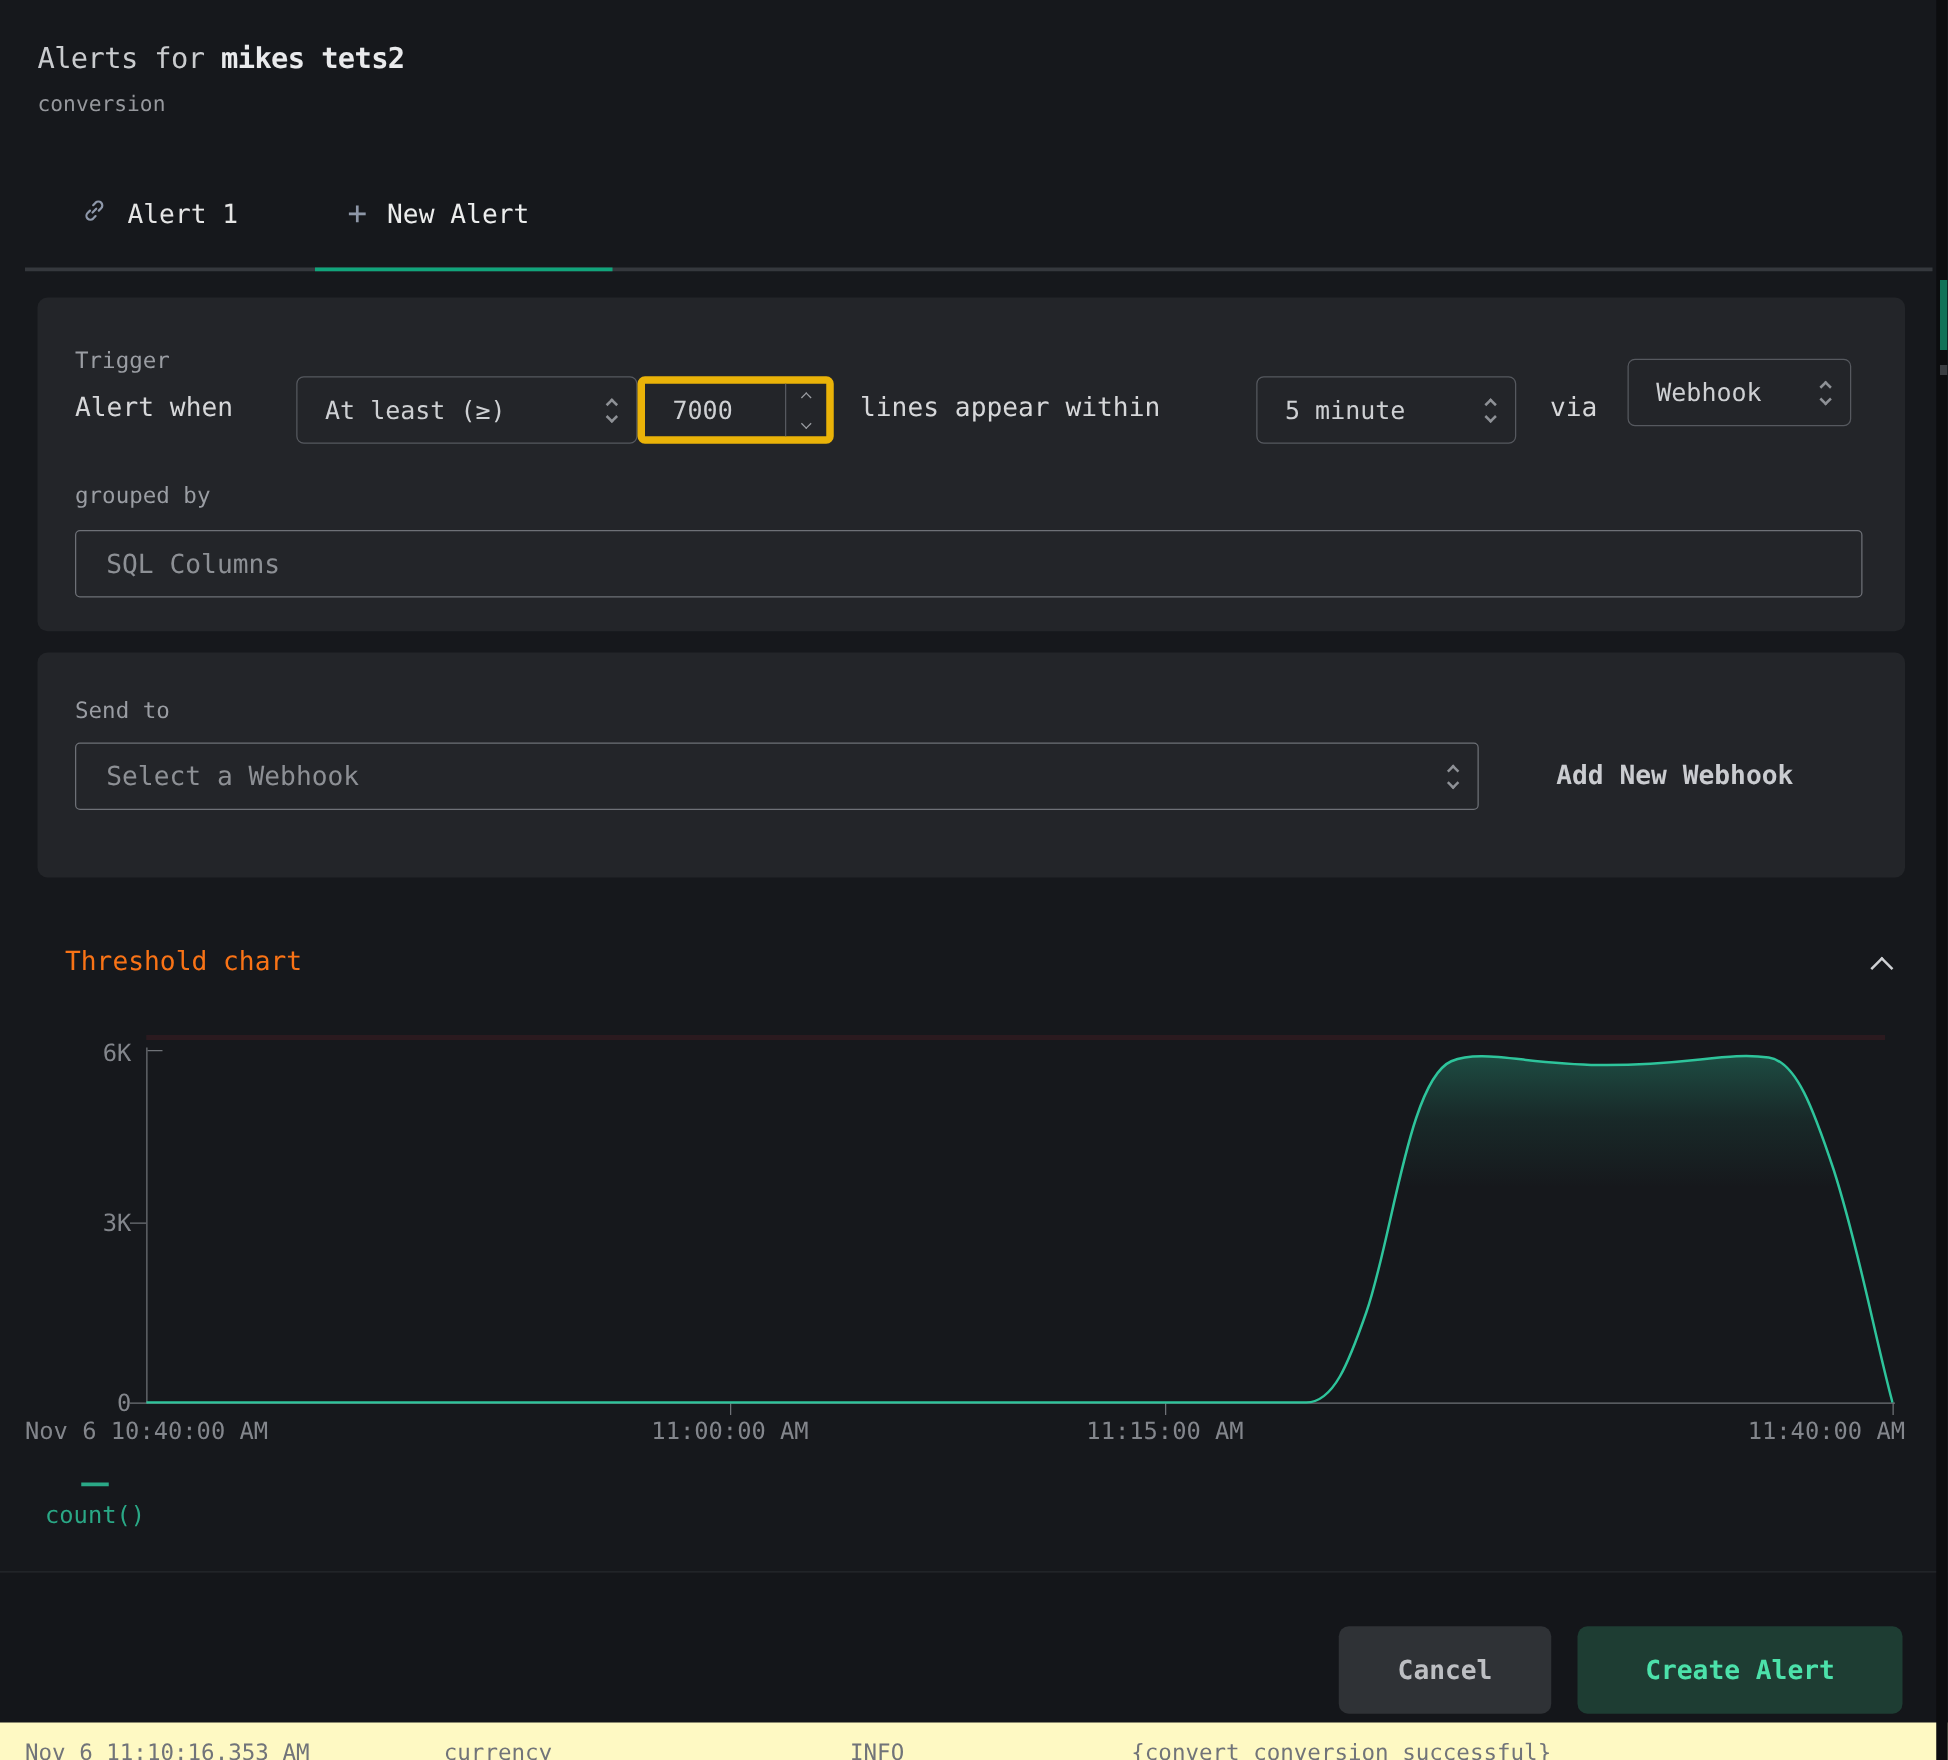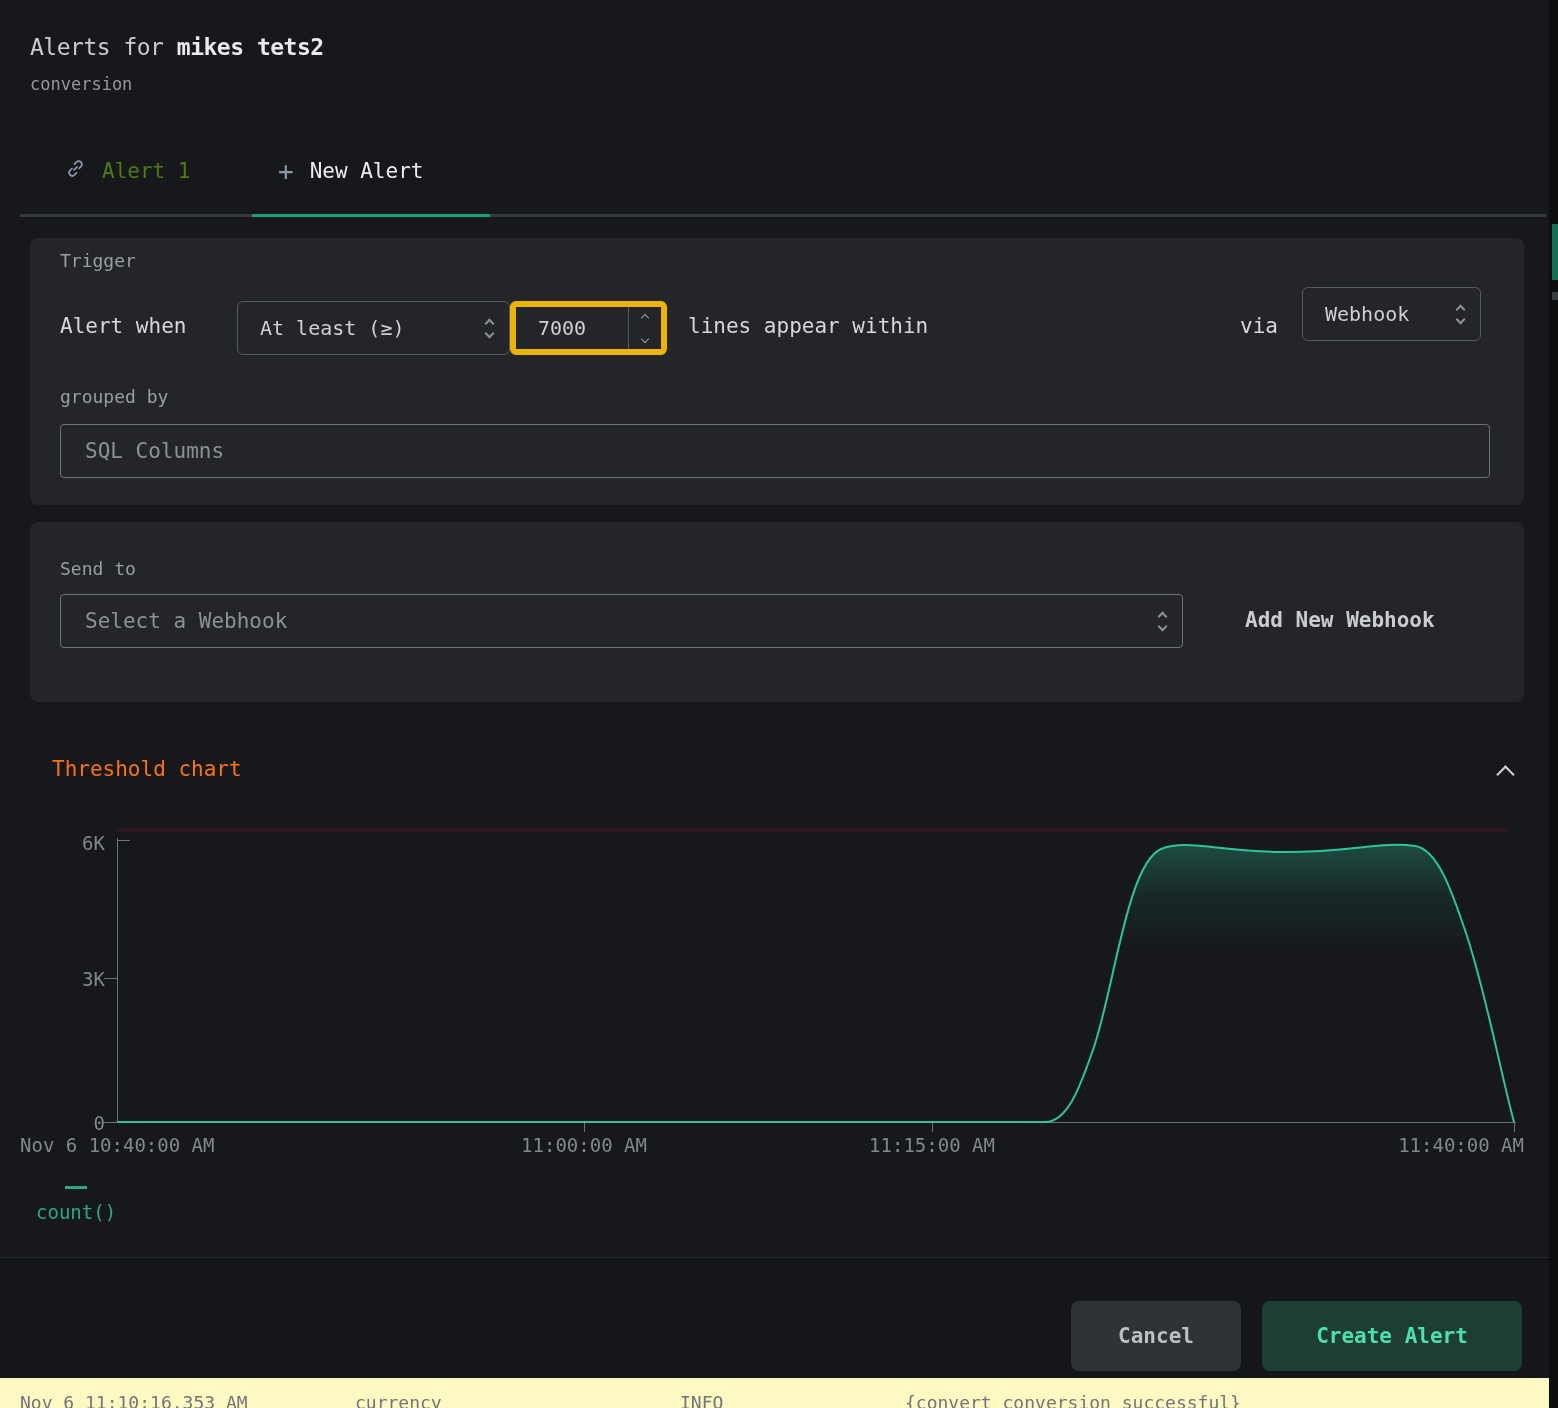--- a/index.html
+++ b/index.html
@@ -12,21 +12,21 @@
   }
   .abs { position:absolute; }
 
   
   .title { left:30px; top:34px; font-size:23px; color:#c9cbce; letter-spacing:-0.5px; }
   .title b { color:#e9eaec; }
   .subtitle { left:30px; top:74px; font-size:17px; color:#96989d; }
 
   
   .tab { display:flex; align-items:center; gap:16px; font-size:21px; }
-  .tab-alert1 { left:65px; top:158px; color:#4d7c0f; }
+  .tab-alert1 { left:65px; top:158px; color:#e5e5e5; }
   .tab-new { left:278px; top:158px; color:#eceded; }
   .plus { color:#8e97a8; font-size:26px; line-height:26px; }
   .tabline { left:20px; top:214px; width:1526px; height:3px; background:#35383d; }
   .tabline-active { left:252px; top:214px; width:238px; height:3px; background:#11a47b; }
 
   
   .panel { background:#232529; border-radius:8px; }
   .panel-trigger { left:30px; top:238px; width:1494px; height:267px; }
   .panel-send { left:30px; top:522px; width:1494px; height:180px; }
   .sec-label { font-size:18px; color:#9a9da3; }
@@ -103,21 +103,21 @@
   <span>Alert 1</span>
 </div>
 <div class="abs tab tab-new">
   <span class="plus">+</span>
   <span>New Alert</span>
 </div>
 <div class="abs tabline"></div>
 <div class="abs tabline-active"></div>
 
 <div class="abs panel panel-trigger">
-  <div class="abs sec-label" style="left:30px; top:12px;text-align:right;">Trigger</div>
+  <div class="abs sec-label" style="left:30px; top:40px;text-align:right;">Trigger</div>
   <div class="abs row-text" style="left:30px; top:76px;">Alert when</div>
 
   <div class="abs ctl" style="left:207px; top:63px; width:273px;">
     <span class="ctl-text">At least (≥)</span>
     <span class="chevs">
         <i class="chev up"></i>
         <i class="chev down"></i>
       </span>
   </div>
 
@@ -128,20 +128,27 @@
           <i class="chev up"></i>
         </div>
       <div class="step">
           <i class="chev down"></i>
         </div>
     </div>
   </div>
 
   <div class="abs row-text" style="left:658px; top:76px;">lines appear within</div>
 
+  <div class="abs ctl" style="left:975px; top:63px; width:208px;">
+    <span class="ctl-text">5 minute</span>
+    <span class="chevs">
+        <i class="chev up"></i>
+        <i class="chev down"></i>
+      </span>
+  </div>
 
   <div class="abs row-text" style="left:1210px; top:76px;">via</div>
 
   <div class="abs ctl" style="left:1272px; top:49px; width:179px;align-items:center;">
     <span class="ctl-text">Webhook</span>
     <span class="chevs">
         <i class="chev up"></i>
         <i class="chev down"></i>
       </span>
   </div>

